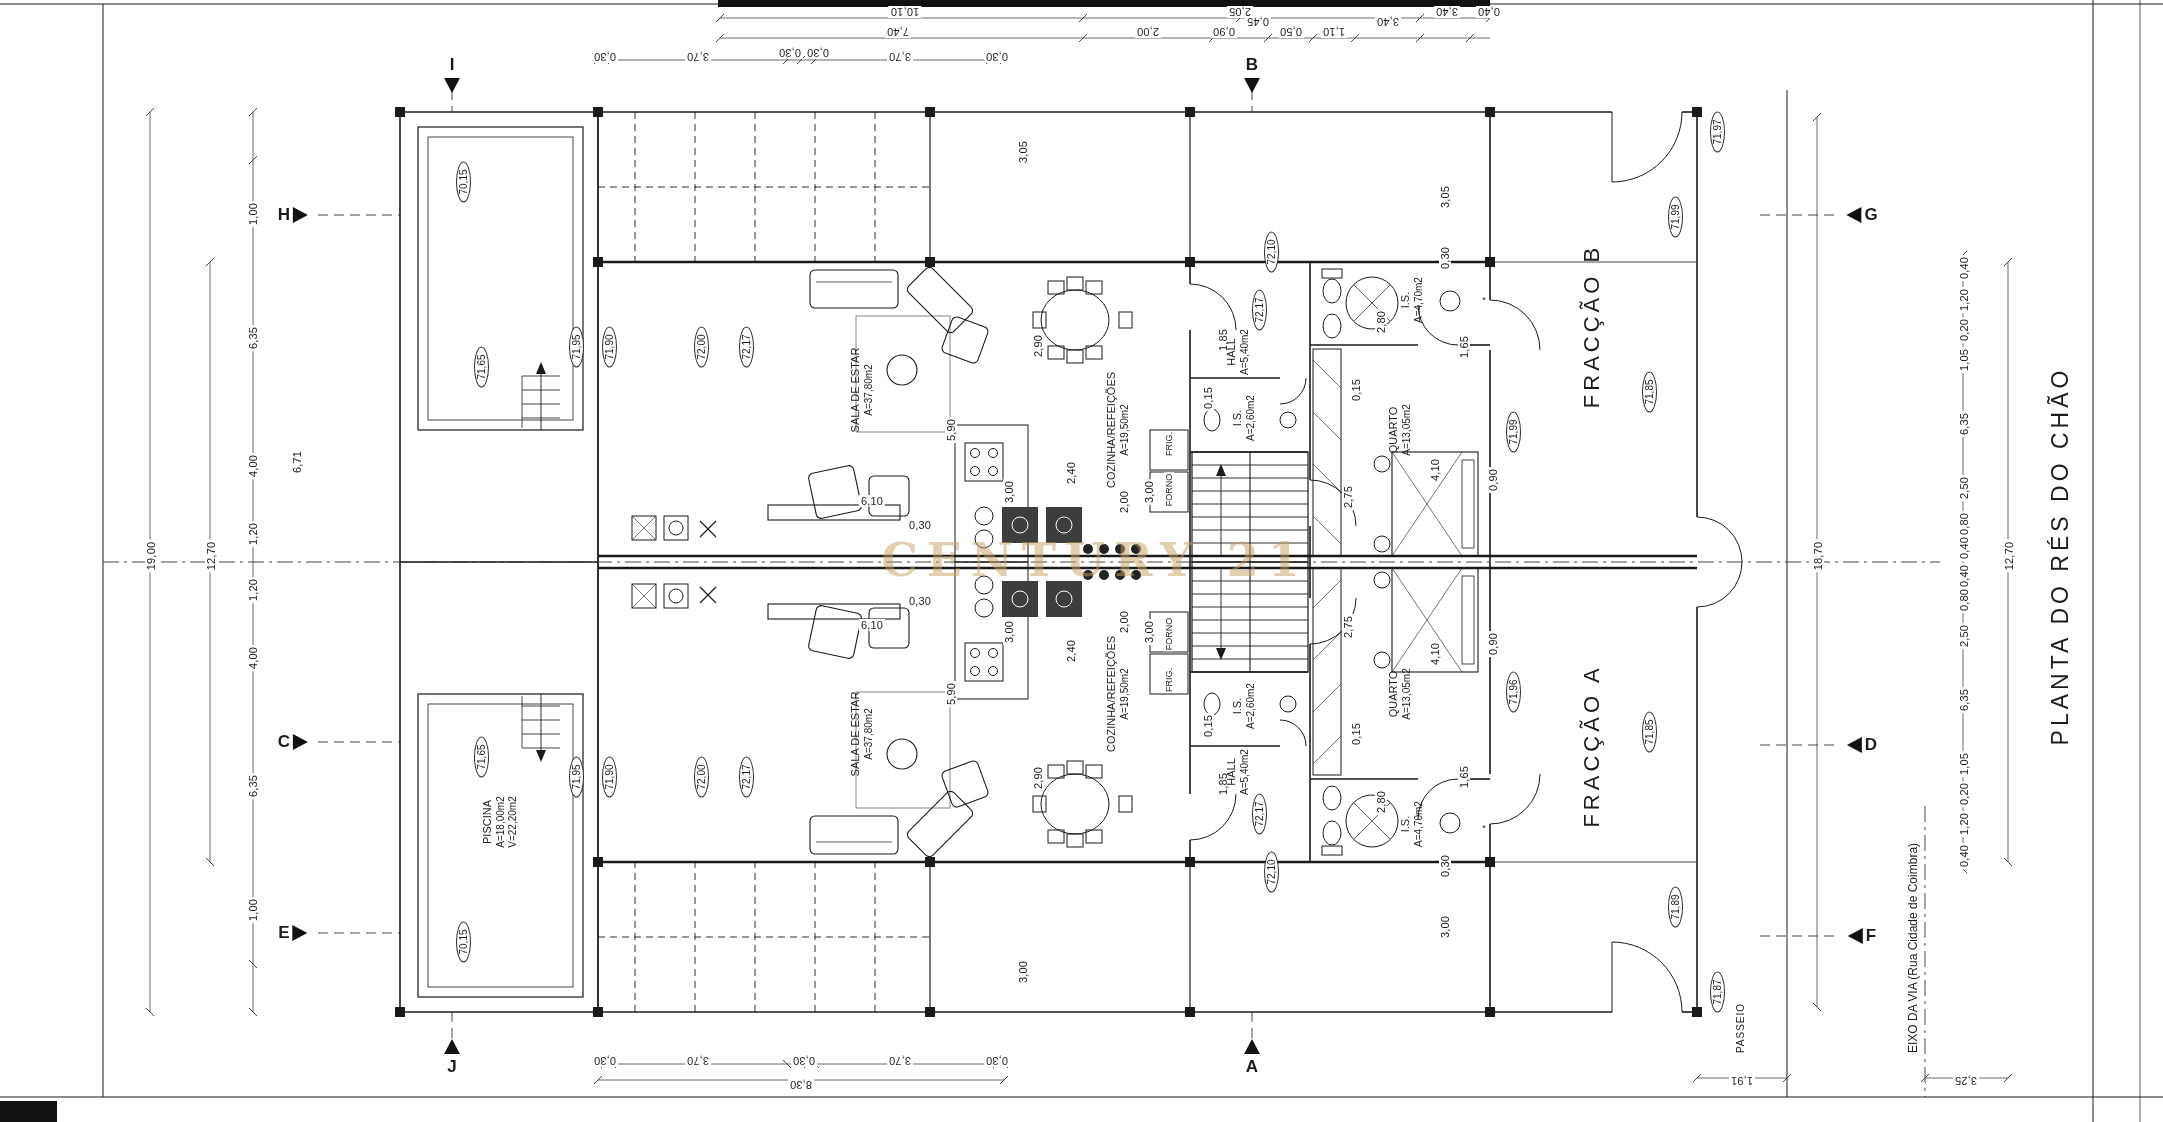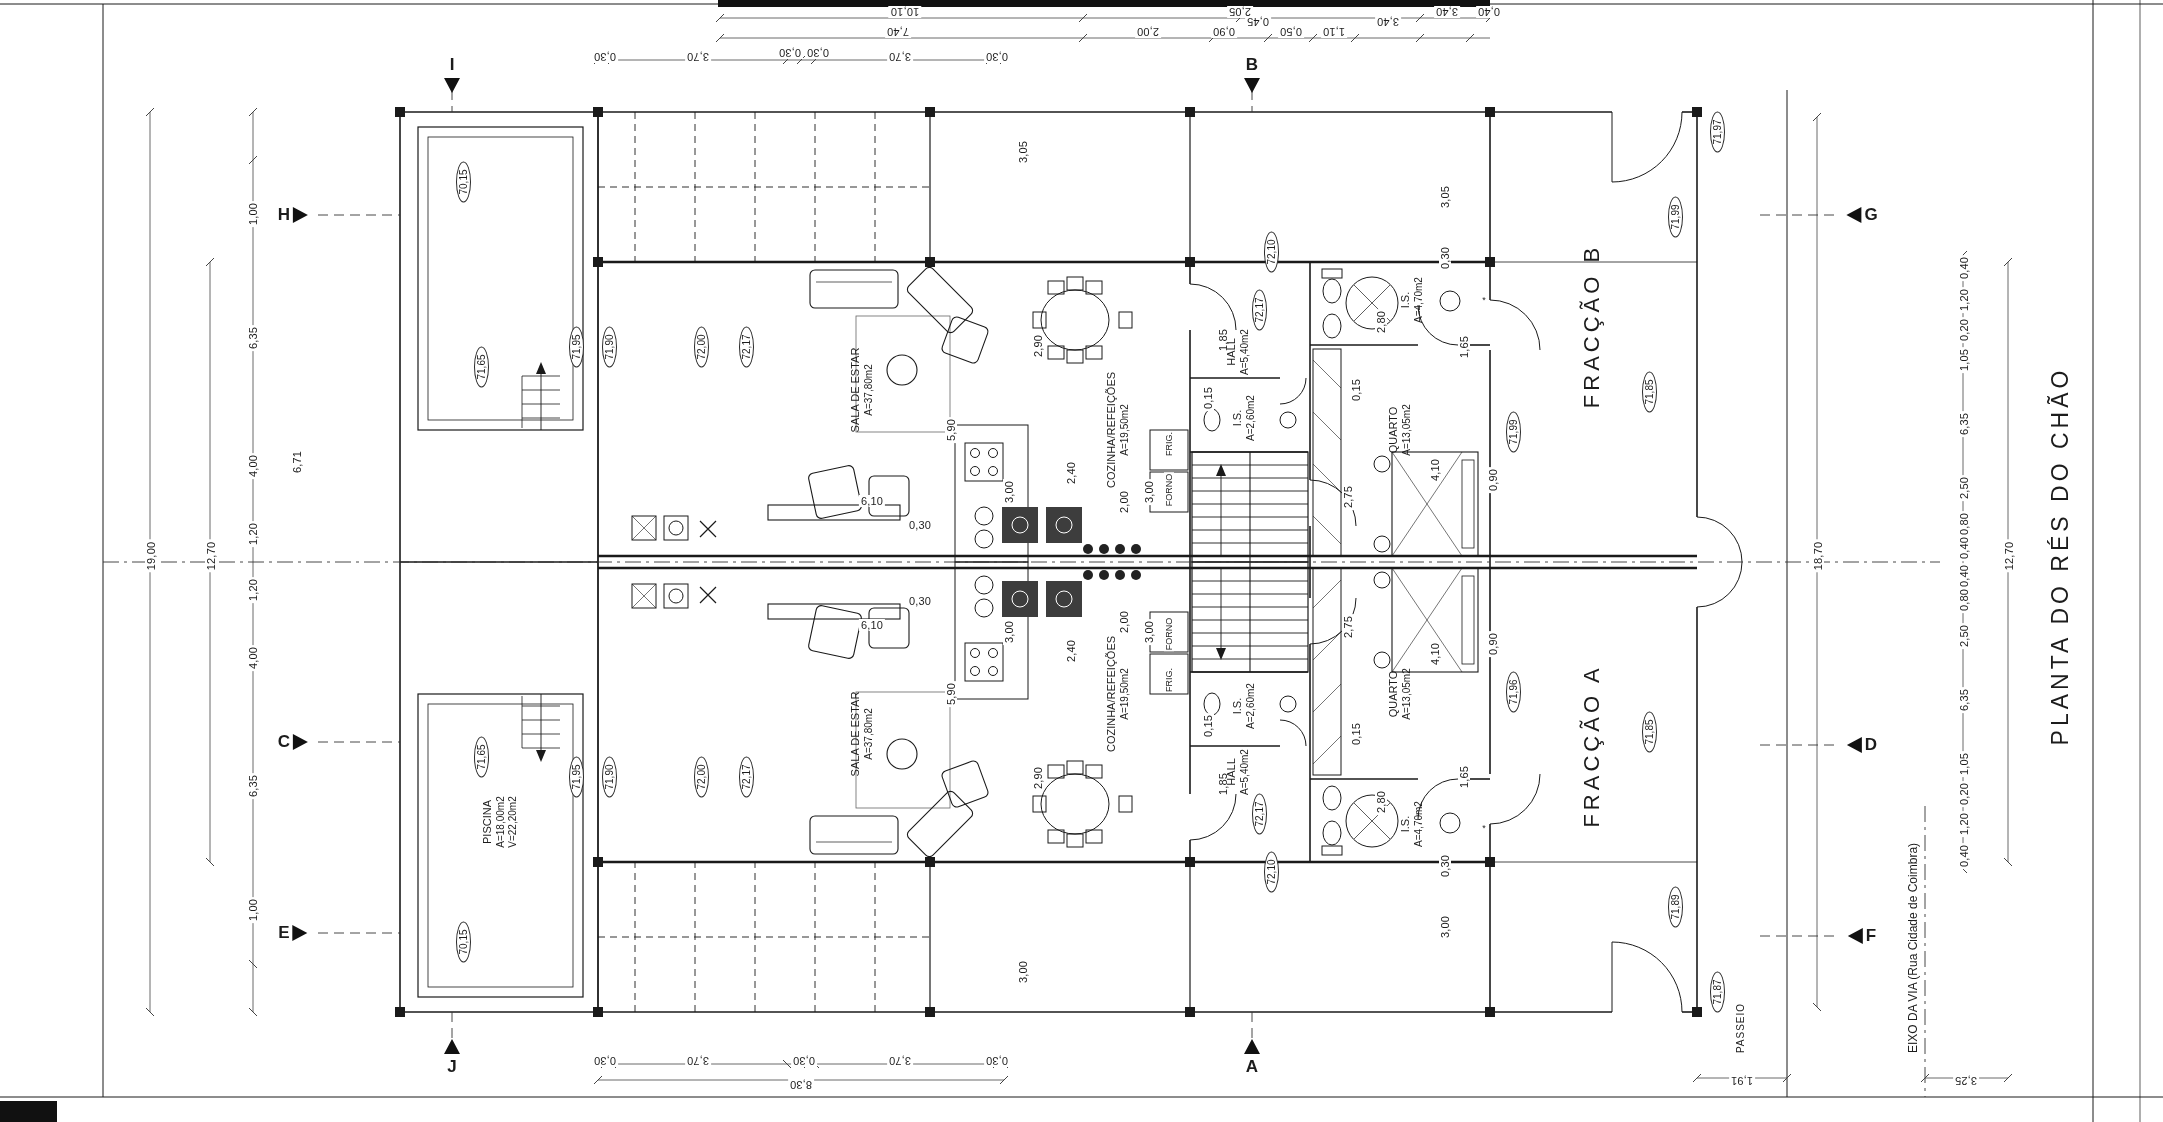--- a/index.html
+++ b/index.html
@@ -497,16 +497,17 @@
       <span class="tri"></span>
       <span class="letter">J</span>
     </div>
       <div class="sec dir-up" style="left: 1252px; top: 1058px; transform: translate(-50%, -50%) rotate(0deg);">
       <span class="tri"></span>
       <span class="letter">A</span>
     </div>
     </div>
 
   <div class="lbl title-label" style="left:2060px;top:556px">PLANTA DO RÉS DO CHÃO</div>
+  <div class="lbl watermark" style="left:1095px;top:560px">CENTURY 21</div>
   <div class="lbl eixo" style="left:1913px;top:948px">EIXO DA VIA (Rua Cidade de Coimbra)</div>
   <div class="lbl passeio" style="left:1740px;top:1028px">PASSEIO</div>
 
 </div>
 
 </body></html>

